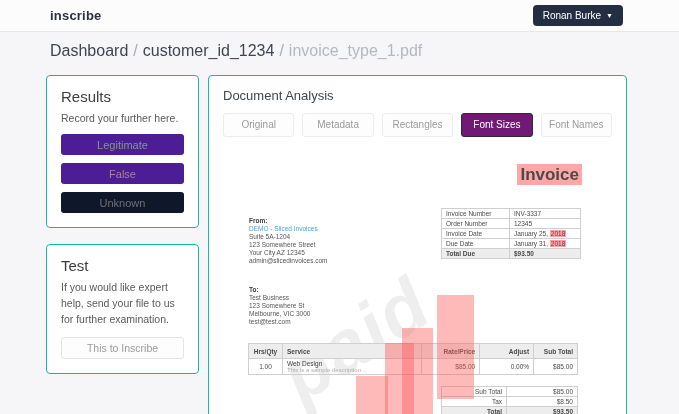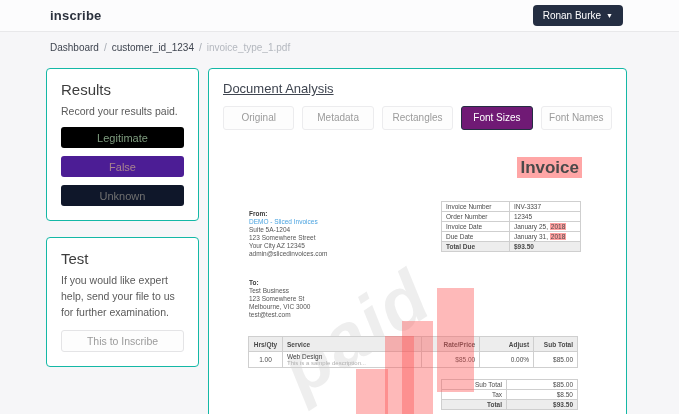--- a/index.html
+++ b/index.html
@@ -16,46 +16,46 @@
     padding:0 56px 0 50px;
   }
   .logo { font-size:13px; font-weight:bold; color:#2b313d; letter-spacing:.2px; }
   .user-btn {
     background:#242e42; color:#fff; border:none; border-radius:4px;
     font-size:10px; padding:5px 10px; display:flex; align-items:center; gap:5px;
     font-family:"Liberation Sans", sans-serif; cursor:pointer;
   }
   .user-btn .caret { font-size:7px; }
   
-  .breadcrumb { margin:10px 50px 0; font-size:10px; display:flex; gap:5px; align-items:center; }
+  .breadcrumb { margin:10px 50px 0; font-size:16px; display:flex; gap:5px; align-items:center; }
   .crumb { color:#3f4550; }
   .crumb-sep { color:#a6abb3; }
   .crumb.current { color:#b4b8bf; }
   
   .content { display:flex; align-items:flex-start; gap:9px; margin-top:15px; padding-left:46px; }
   .card { background:#fff; border:1px solid #14b8a6; border-radius:4px; }
   .sidebar { width:153px; flex:none; display:flex; flex-direction:column; gap:16px; }
   .side-card { padding:12px 14px 14px; }
   .side-title { font-size:15px; color:#3d3d3d; font-weight:400; }
   .side-sub { font-size:10.5px; color:#5a5a5a; margin-top:6px; line-height:1.45; }
   .result-btn {
     display:block; width:100%; margin-top:8px; height:21px; border:none; border-radius:3px;
     font-size:11px; font-family:"Liberation Sans", sans-serif; cursor:pointer;
   }
-  .btn-legit { background:#000000; color:#7f9c7f; }
+  .btn-legit { background:#4c1d95; color:#7f9c7f; }
   .btn-false { background:#4c1d95; color:#a9848f; }
   .btn-unknown { background:#0f172a; color:#707070; }
   .help-body { font-size:10.5px; color:#5a5a5a; line-height:1.5; margin:6px 0 10px; }
   .help-btn {
     display:block; width:100%; height:22px; background:#fdfdfd; border:1px solid #e4e4e6;
     border-radius:3px; color:#9b9b9b; font-size:10.5px; font-family:"Liberation Sans", sans-serif; cursor:pointer;
   }
   
   .main-card { width:419px; min-height:340px; padding:12px 14px; border-radius:4px 4px 0 0; }
-  .main-title { font-size:13px; color:#3f4550;text-decoration:underline; }
+  .main-title { font-size:13px; color:#3f4550; }
   .tabs { display:flex; gap:8px; margin-top:10px; }
   .tab {
     flex:1; height:24px; line-height:22px; text-align:center; font-size:10px;
     color:#9b9b9b; background:#fdfdfd; border:1px solid #ececee; border-radius:3px;
     font-family:"Liberation Sans", sans-serif; cursor:pointer; padding:0;
   }
   .tab.active { background:#701a75; border-color:#242e42; color:#fff; }
   
   .invoice-canvas { position:relative; margin-top:10px; height:268px; background:#fff; }
   .abs { position:absolute; }
@@ -112,21 +112,21 @@
   <span class="crumb">customer_id_1234</span>
   <span class="crumb-sep">/</span>
   <span class="crumb current">invoice_type_1.pdf</span>
 </div>
 
 <div class="content">
 
   <div class="sidebar">
     <div class="card side-card">
       <div class="side-title">Results</div>
-      <div class="side-sub">Record your results paid.</div>
+      <div class="side-sub">Record your further here.</div>
       <button class="result-btn btn-legit">Legitimate</button>
       <button class="result-btn btn-false">False</button>
       <button class="result-btn btn-unknown">Unknown</button>
     </div>
     <div class="card side-card">
       <div class="side-title">Test</div>
       <div class="help-body">If you would like expert help, send your file to us for further examination.</div>
       <button class="help-btn">This to Inscribe</button>
     </div>
   </div>

